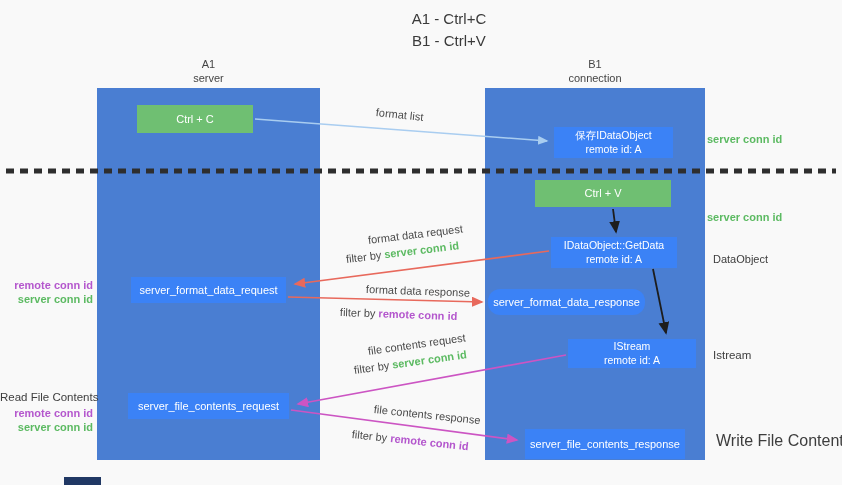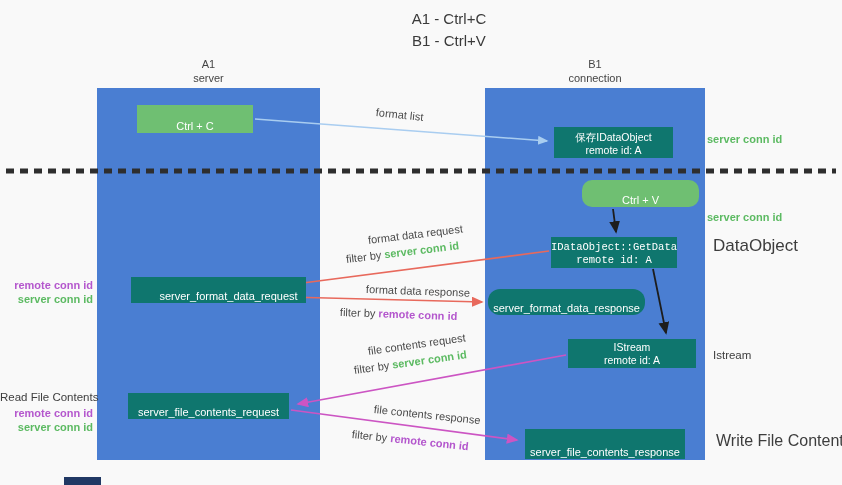--- a/index.html
+++ b/index.html
@@ -15,25 +15,25 @@
     font-size:15px;line-height:1.45;color:#3a3a3a;padding-left:28px;
   }
   .col-header{
     top:57px;text-align:center;font-size:11px;line-height:1.3;color:#454545;
   }
   .lifeline{
     top:88px;height:372px;background:#4a7ed2;
   }
   svg.overlay{position:absolute;top:0;left:0;pointer-events:none;}
   .node{
-    position:absolute;display:flex;flex-direction:column;align-items:center;justify-content:flex-end;
+    position:absolute;display:flex;flex-direction:column;align-items:center;justify-content:center;
     color:#fff;font-size:11px;line-height:1.3;text-align:center;white-space:nowrap;
   }
   .green-box{background:#6fbf72;}
-  .orange-box{background:#0f766e;}
+  .orange-box{background:#3b82f6;}
   .edge-label{
     position:absolute;font-size:11px;color:#4a4a4a;white-space:nowrap;transform-origin:left center;
   }
   .ann{
     position:absolute;font-size:11px;white-space:nowrap;
   }
   .ann.right-al{text-align:right;}
   .green-t{color:#5cba62;font-weight:bold;}
   .purple-t{color:#b457cd;font-weight:bold;}
   .dark-t{color:#3d3d3d;}
@@ -86,30 +86,30 @@
 
 <div class="node green-box" style="left:137px;top:105px;width:116px;height:28px;">
   <div>Ctrl + C</div>
 </div>
 
 <div class="node orange-box" style="left:554px;top:127px;width:119px;height:31px;font-size:10.5px;">
   <div>保存IDataObject</div>
   <div>remote id: A</div>
 </div>
 
-<div class="node green-box" style="left:582px;top:180px;width:117px;height:27px;border-radius:10px;">
+<div class="node green-box" style="left:535px;top:180px;width:136px;height:27px;">
   <div>Ctrl + V</div>
 </div>
 
-<div class="node orange-box" style="left:551px;top:237px;width:126px;height:31px;font-size:10.5px;font-family:Liberation Mono, monospace;">
+<div class="node orange-box" style="left:551px;top:237px;width:126px;height:31px;font-size:10.5px;">
   <div>IDataObject::GetData</div>
   <div>remote id: A</div>
 </div>
 
-<div class="node orange-box" style="left:131px;top:277px;width:155px;height:26px;padding-left:20px;">
+<div class="node orange-box" style="left:131px;top:277px;width:155px;height:26px;">
   <div>server_format_data_request</div>
 </div>
 
 <div class="node orange-box" style="left:488px;top:289px;width:157px;height:26px;border-radius:12px;">
   <div>server_format_data_response</div>
 </div>
 
 <div class="node orange-box" style="left:568px;top:339px;width:128px;height:29px;font-size:10.5px;">
   <div>IStream</div>
   <div>remote id: A</div>
@@ -140,21 +140,21 @@
   <span>filter by </span><span class="green-t">server conn id</span>
 </div>
 
 <div class="edge-label" style="left:374px;top:403px;transform:rotate(6deg);">file contents response</div>
 <div class="edge-label" style="left:352px;top:428px;transform:rotate(6deg);">
   <span>filter by </span><span class="purple-t">remote conn id</span>
 </div>
 
 <div class="ann green-t" style="left:707px;top:133px;">server conn id</div>
 <div class="ann green-t" style="left:707px;top:211px;">server conn id</div>
-<div class="ann dark-t" style="left:713px;top:236px;font-size:17px;">DataObject</div>
+<div class="ann dark-t" style="left:713px;top:253px;font-size:11px;">DataObject</div>
 <div class="ann dark-t" style="left:713px;top:349px;font-size:11.5px;">Istream</div>
 <div class="ann dark-t" style="left:716px;top:432px;font-size:16px;">Write File Contents</div>
 
 <div class="ann purple-t right-al" style="left:0px;top:279px;width:93px;">remote conn id</div>
 <div class="ann green-t right-al" style="left:0px;top:293px;width:93px;">server conn id</div>
 <div class="ann dark-t right-al" style="left:0px;top:391px;width:93px;font-size:11.5px;">Read File Contents</div>
 <div class="ann purple-t right-al" style="left:0px;top:407px;width:93px;">remote conn id</div>
 <div class="ann green-t right-al" style="left:0px;top:421px;width:93px;">server conn id</div>
 
 <div class="abs frag" style="left:64px;top:477px;width:37px;height:8px;"></div>

